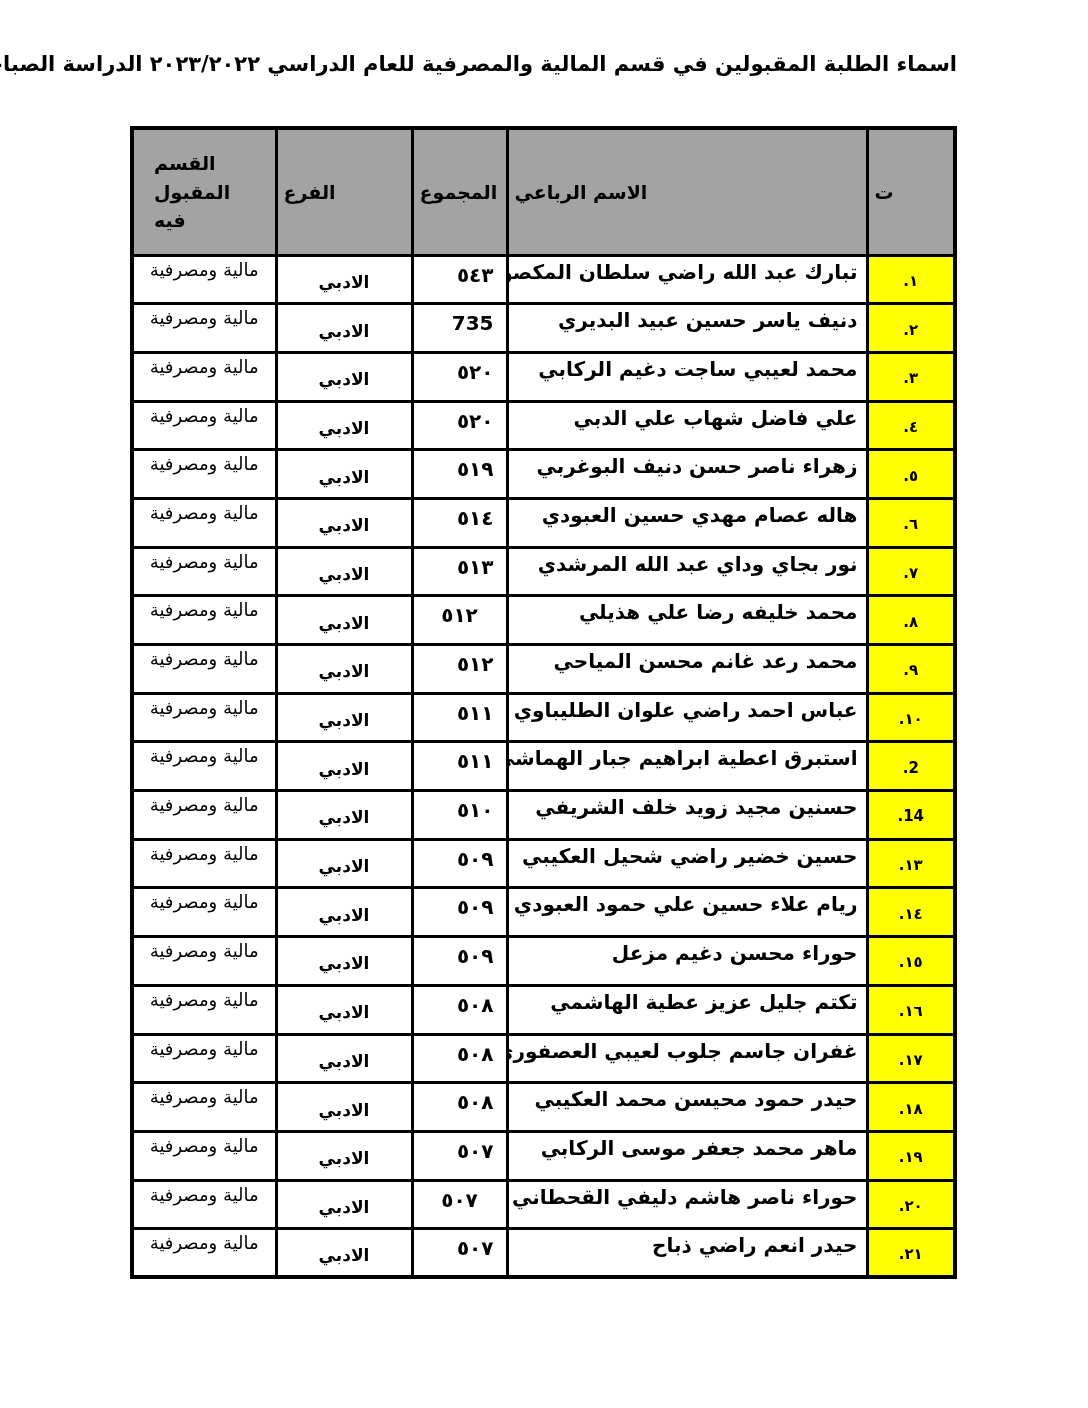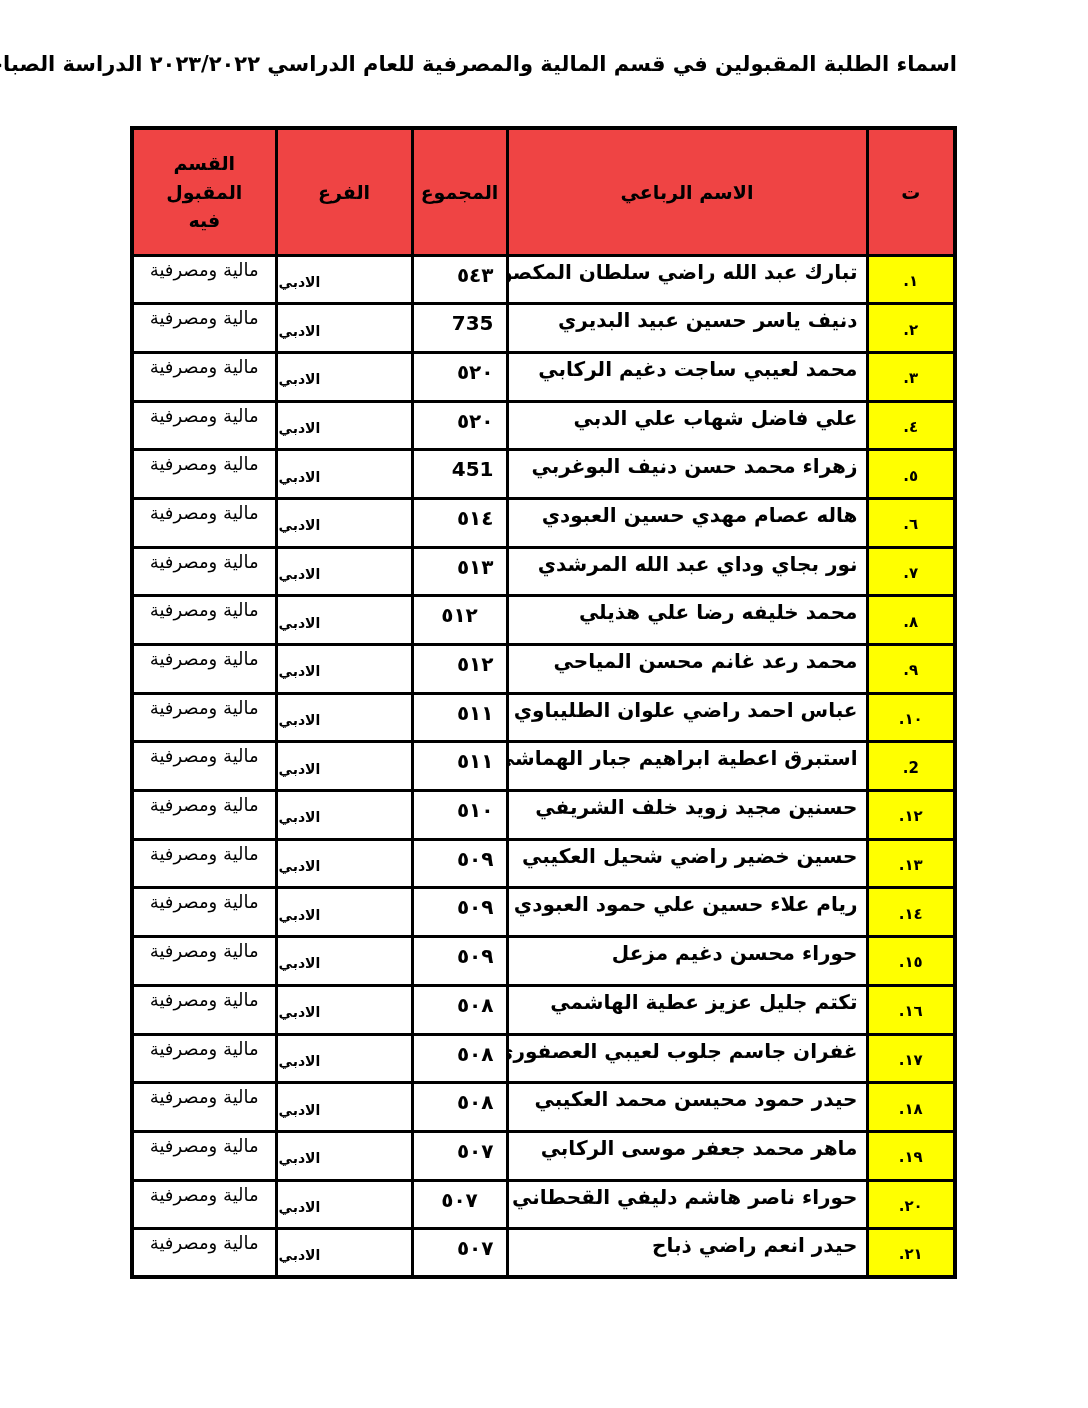--- a/index.html
+++ b/index.html
@@ -39,24 +39,24 @@
   }
   table.list th, table.list td {
     border: 3px solid #000000;
     margin: 0;
     overflow: hidden;
     color: #000000;
   }
   tr.head-row { height: 127px; }
   tr.data-row { height: 48.7px; }
   th.hd {
-    background: #ef4444;
+    background: #a3a3a3;
     font-size: 19px;
     font-weight: bold;
-    text-align: center;
+    text-align: left;
     vertical-align: middle;
     padding: 0 6px;
     line-height: 1.5;
   }
   td.c-num {
     background: #ffff00;
     font-size: 15px;
     font-weight: bold;
     text-align: center;
     vertical-align: middle;
@@ -76,23 +76,23 @@
     text-align: right;
     vertical-align: top;
     padding: 6px 12px 0 4px;
     white-space: nowrap;
   }
   td.c-total.center {
     text-align: center;
     padding-right: 4px;
   }
   td.c-branch {
-    font-size: 14px;
-    font-weight: bold;
-    text-align: left;
+    font-size: 17px;
+    font-weight: bold;
+    text-align: center;
     vertical-align: middle;
     padding-top: 6px;
   }
   td.c-dept {
     font-size: 18px;
     font-weight: normal;
     text-align: center;
     vertical-align: top;
     padding: 2px 4px 0 4px;
     white-space: nowrap;
@@ -146,22 +146,22 @@
         </tr>
         <tr class="data-row">
           <td class="c-num">٤.</td>
           <td class="c-name">علي فاضل شهاب علي الدبي</td>
           <td class="c-total">٥٢٠</td>
           <td class="c-branch">الادبي</td>
           <td class="c-dept">مالية ومصرفية</td>
         </tr>
         <tr class="data-row">
           <td class="c-num">٥.</td>
-          <td class="c-name">زهراء محمد حسن دنيف البوغربي</td>
-          <td class="c-total">451</td>
+          <td class="c-name">زهراء ناصر حسن دنيف البوغربي</td>
+          <td class="c-total">٥١٩</td>
           <td class="c-branch">الادبي</td>
           <td class="c-dept">مالية ومصرفية</td>
         </tr>
         <tr class="data-row">
           <td class="c-num">٦.</td>
           <td class="c-name">هاله عصام مهدي حسين العبودي</td>
           <td class="c-total">٥١٤</td>
           <td class="c-branch">الادبي</td>
           <td class="c-dept">مالية ومصرفية</td>
         </tr>
@@ -194,21 +194,21 @@
           <td class="c-dept">مالية ومصرفية</td>
         </tr>
         <tr class="data-row">
           <td class="c-num">2.</td>
           <td class="c-name">استبرق اعطية ابراهيم جبار الهماشي</td>
           <td class="c-total">٥١١</td>
           <td class="c-branch">الادبي</td>
           <td class="c-dept">مالية ومصرفية</td>
         </tr>
         <tr class="data-row">
-          <td class="c-num">١٢.</td>
+          <td class="c-num">14.</td>
           <td class="c-name">حسنين مجيد زويد خلف الشريفي</td>
           <td class="c-total">٥١٠</td>
           <td class="c-branch">الادبي</td>
           <td class="c-dept">مالية ومصرفية</td>
         </tr>
         <tr class="data-row">
           <td class="c-num">١٣.</td>
           <td class="c-name">حسين خضير راضي شحيل العكيبي</td>
           <td class="c-total">٥٠٩</td>
           <td class="c-branch">الادبي</td>

